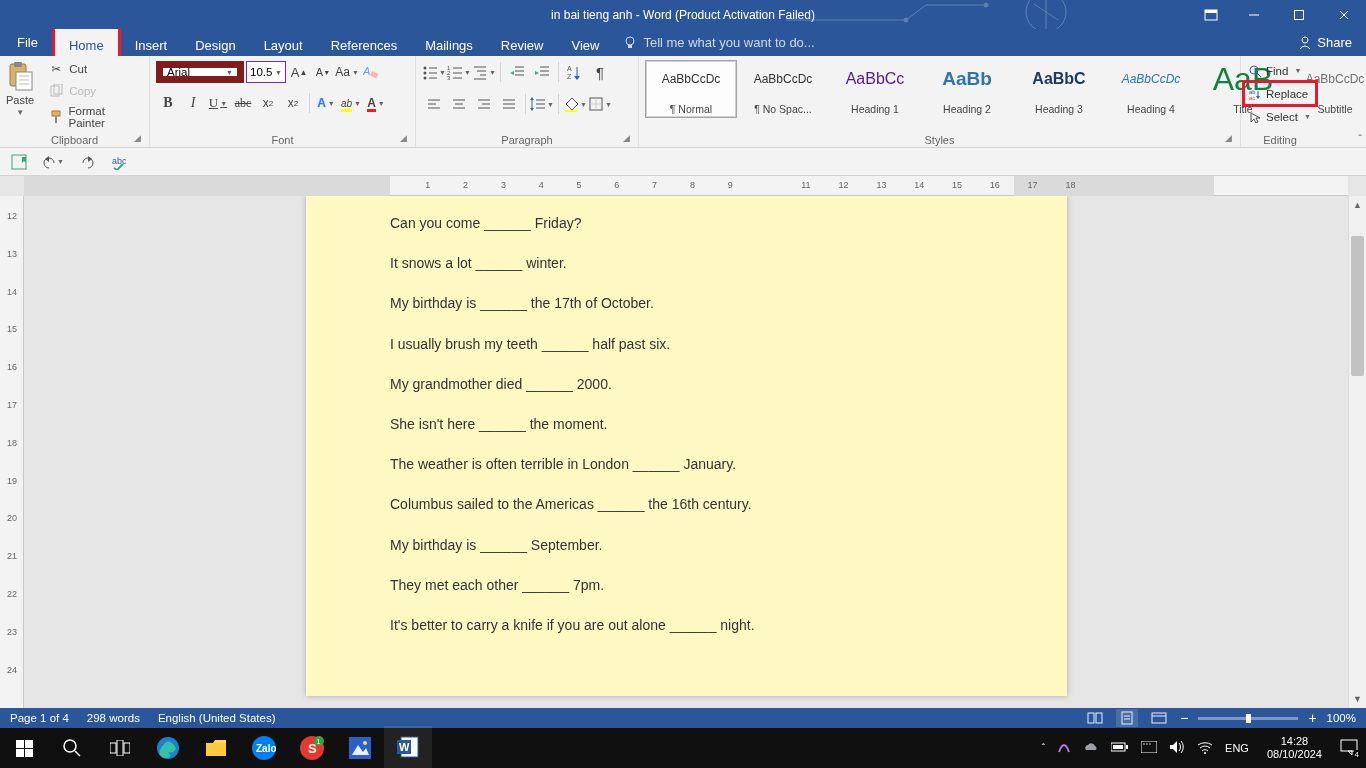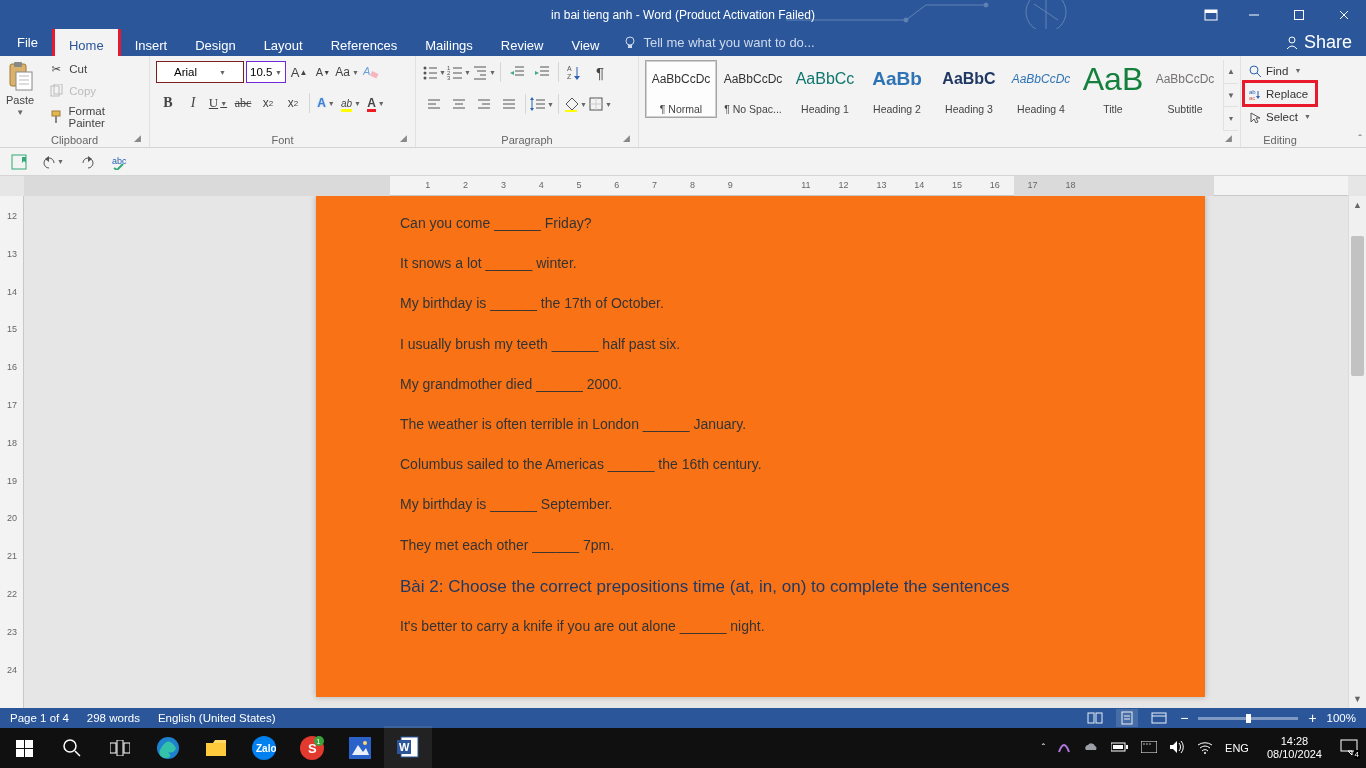--- a/index.html
+++ b/index.html
@@ -14,61 +14,61 @@
 .title-bar .ribbon-opts { position: absolute; right: 140px; width: 30px; height: 29px; display:flex; align-items:center; justify-content:center; }
 
 
 .menu-row { height: 27px; background: #2b579a; display: flex; align-items: stretch; color: #fff; font-size: 13px; }
 .menu-tab { padding: 16px 14px; display: flex; align-items: center; cursor: pointer; }
 .menu-tab.file { padding: 0 17px; }
 .menu-tab.active { background: #f3f3f3; color: #2b579a; }
 .home-highlight { border: 3px solid #e8192c; margin: -3px 0 -3px -3px; padding: 0; display:flex; align-items:stretch;}
 .home-highlight .menu-tab { background: #f3f3f3; color:#2b579a; }
 .tell-me { display: flex; align-items: center; gap: 6px; padding: 0 10px; color: #cdd9ec; font-size: 13px; }
-.share-btn { margin-left: auto; padding: 0 14px; display:flex; align-items:center; gap:5px; font-size:18px; }
+.share-btn { margin-left: auto; padding: 0 14px; display:flex; align-items:center; gap:5px; font-size:13px; }
 
 
 .ribbon { height: 92px; background: #f3f3f3; border-bottom: 1px solid #d4d4d4; display: flex; position: relative; }
 .ribbon-group { border-right: 1px solid #e1e1e1; display: flex; flex-direction: column; position: relative; padding-bottom: 16px; }
 .ribbon-group-label { position: absolute; bottom: 1px; left: 0; right: 0; text-align: center; font-size: 11px; color: #666; }
 .ribbon-group .launcher { position: absolute; bottom: 2px; right: 3px; width: 12px; height: 12px; font-size: 9px; color: #888; }
 
 
 .g-clipboard { width: 150px; display:flex; flex-direction:row; }
 .paste-btn { width: 42px; display: flex; flex-direction: column; align-items: center; justify-content: flex-start; padding-top: 4px; gap: 2px; font-size: 11px; color:#444; }
 .paste-btn .icon { width: 32px; height: 32px; }
 .paste-btn .arrow { font-size: 8px; color:#666; }
 .clip-right { display:flex; flex-direction:column; justify-content:flex-start; padding:4px 6px; gap:4px; font-size:11.5px; color:#444; }
 .clip-right div { display:flex; align-items:center; gap:5px; padding:1px 2px; }
 .clip-right .ico { width:16px; height:16px; display:inline-flex; align-items:center; justify-content:center; }
 
 
 .g-font { width: 266px; padding:4px 6px; }
 .font-row1 { display:flex; align-items:center; gap:2px; height: 24px; }
-.font-name { width: 88px; height: 22px; border:1px solid #7f1d1d; background:#fff; font-size:11.5px; padding:0 17px; display:flex; align-items:center; justify-content:space-between; }
+.font-name { width: 88px; height: 22px; border:7px solid #7f1d1d; background:#fff; font-size:11.5px; padding:0 4px; display:flex; align-items:center; justify-content:space-between; }
 .font-size { width: 40px; height:22px; border:1px solid #6d28d9; background:#fff; font-size:11.5px; padding:0 3px; display:flex; align-items:center; justify-content:space-between; }
 .font-btn { width:22px; height:22px; display:flex; align-items:center; justify-content:center; font-size:12px; color:#444; }
 .font-row2 { display:flex; align-items:center; gap:1px; height:26px; margin-top:6px; }
 .font-row2 .font-btn { width:24px; height:24px; }
 .font-btn.bold { font-weight:bold; font-family: "Times New Roman"; font-size:14px; }
 .font-btn.italic { font-style:italic; font-family:"Times New Roman"; font-size:14px; }
 .font-btn.underline { text-decoration: underline; font-family:"Times New Roman"; font-size:13px; }
 .color-bar { width:16px; height:3px; display:block; }
 
 
 .g-para { width:223px; padding:4px 6px; }
 .para-row { display:flex; align-items:center; gap:1px; height:24px; }
 .para-row + .para-row { margin-top:8px; }
 .para-btn { width:24px; height:24px; display:flex; align-items:center; justify-content:center; color:#444; }
 .para-btn svg { width:16px; height:16px; }
 
 
 .g-styles { width: 602px; padding: 4px 2px 16px 6px; display:flex; flex-direction:row; }
 .style-gallery { display:flex; gap:0px; }
-.style-item { width: 72px; height: 58px; border:1px solid transparent; display:flex; flex-direction:column; align-items:center; justify-content:space-between; padding:4px 2px 2px; cursor:pointer; }
+.style-item { width: 92px; height: 58px; border:1px solid transparent; display:flex; flex-direction:column; align-items:center; justify-content:space-between; padding:4px 2px 2px; cursor:pointer; }
 .style-item.selected { border:1px solid #a5a5a5; background:#fdfdfd; box-shadow: inset 0 0 0 1px #d0d0d0; }
 .style-item .preview { font-size: 14px; color:#333; display:flex; align-items:center; height: 28px; }
 .style-item .sname { font-size: 10.5px; color:#444; white-space:nowrap; }
 .style-scroll { width: 16px; display:flex; flex-direction:column; border-left:1px solid #e1e1e1; margin-left:2px; }
 .style-scroll div { flex:1; display:flex; align-items:center; justify-content:center; font-size:8px; color:#666; border-bottom:1px solid #e1e1e1; }
 
 
 .g-editing { width:78px; padding:4px 4px 16px; display:flex; flex-direction:column; gap:2px; font-size:11.5px; color:#333; }
 .edit-btn { display:flex; align-items:center; gap:4px; padding:2px 3px; height:21px; }
 .replace-highlight { border: 3px solid #e8192c; margin:-3px; }
@@ -84,21 +84,21 @@
 .doc-area { position:absolute; top: 176px; bottom: 60px; left:0; right:0; background:#e6e6e6; overflow:hidden; }
 .h-ruler-wrap { position:absolute; top:0; left:24px; right:18px; height:20px; background:#f3f3f3; border-bottom:1px solid #c8c8c8; }
 .h-ruler { position:absolute; left: 282px; width: 800px; height:20px; font-size:9px; color:#666; }
 .h-ruler .num { position:absolute; top:4px; font-size:9px; transform:translateX(-50%); }
 .h-ruler .margin-shade { position:absolute; top:0; height:20px; background:#dadada; }
 
 .v-ruler { position:absolute; left:0; top:20px; bottom:0; width:24px; background:#f3f3f3; border-right:1px solid #c8c8c8; font-size:9px; color:#666; }
 .v-ruler .num { position:absolute; left:7px; transform:translateY(-50%); }
 
 .page-viewport { position:absolute; top:20px; left:24px; right:18px; bottom:0; overflow:hidden; background:#e6e6e6; }
-.page { position:absolute; left: 292px; top: 0px; width: 889px; background:#f97316; box-shadow: 0 0 6px rgba(0,0,0,.25); padding: 18px 84px 40px 84px; }
+.page { position:absolute; left: 282px; top: 0px; width: 761px; background:#fef9c3; box-shadow: 0 0 6px rgba(0,0,0,.25); padding: 18px 84px 40px 84px; }
 .page p { font-family: Arial, sans-serif; font-size: 14px; color:#333; margin: 0 0 22px 0; line-height:1.3; }
 .page h3 { font-family: Arial, sans-serif; font-size: 17px; font-weight: 400; color:#1f3864; margin: 18px 0 18px 0; line-height:1.35; }
 
 .scroll-v { position:absolute; top:20px; right:0; bottom:0; width:18px; background:#f0f0f0; border-left:1px solid #dcdcdc; }
 .scroll-v .thumb { position:absolute; left:2px; right:2px; top:40px; height:140px; background:#c2c2c2; border-radius:2px; }
 .scroll-v .arrow { position:absolute; left:0; right:0; height:18px; display:flex; align-items:center; justify-content:center; font-size:9px; color:#666; }
 
 
 .watermark { position:absolute; left:40px; top: 530px; width:200px; text-align:center; color:#1f4e9c; pointer-events:none; }
 .watermark svg { display:block; margin: 0 auto 6px; }
@@ -411,21 +411,21 @@
     <div class="style-gallery" id="styles-gallery">
         <div class="style-item selected">
           <div class="preview" style="font-size:12px;color:#333;">AaBbCcDc</div>
           <div class="sname">¶ Normal</div>
         </div>
         <div class="style-item">
           <div class="preview" style="font-size:12px;color:#333;">AaBbCcDc</div>
           <div class="sname">¶ No Spac...</div>
         </div>
         <div class="style-item">
-          <div class="preview" style="font-size:16px;color:#0f766e;">AaBbCc</div>
+          <div class="preview" style="font-size:16px;color:#4c1d95;">AaBbCc</div>
           <div class="sname">Heading 1</div>
         </div>
         <div class="style-item">
           <div class="preview" style="font-size:19px;color:#2e74b5;font-weight:bold;">AaBb</div>
           <div class="sname">Heading 2</div>
         </div>
         <div class="style-item">
           <div class="preview" style="font-size:16px;color:#1f3864;font-weight:bold;">AaBbC</div>
           <div class="sname">Heading 3</div>
         </div>
@@ -440,20 +440,21 @@
         <div class="style-item">
           <div class="preview" style="font-size:12px;color:#767171;">AaBbCcDc</div>
           <div class="sname">Subtitle</div>
         </div>
       </div>
     <div class="style-scroll">
       <div>▲</div>
       <div>▼</div>
       <div>▾</div>
     </div>
+    <div class="ribbon-group-label">Styles</div>
     <div class="launcher">◢</div>
   </div>
 
   <div class="ribbon-group g-editing" style="border-right:none;">
     <div class="edit-btn">
         <span class="ico">
           <svg width="12" height="12">
             <circle cx="5" cy="5" r="4" fill="none" stroke="#2a62b5"></circle>
             <line x1="8" y1="8" x2="12" y2="12" stroke="#2a62b5"></line>
           </svg>
@@ -557,25 +558,25 @@
       <span class="num" style="top: 435.8px;">23</span>
       <span class="num" style="top: 473.6px;">24</span>
     </div>
   <div class="page-viewport">
     <div class="page" id="page-content">
         <p>Can you come ______ Friday?</p>
         <p>It snows a lot ______ winter.</p>
         <p>My birthday is ______ the 17th of October.</p>
         <p>I usually brush my teeth ______ half past six.</p>
         <p>My grandmother died ______ 2000.</p>
+        <p>She isn't here ______ the moment.</p>
         <p>The weather is often terrible in London ______ January.</p>
         <p>Columbus sailed to the Americas ______ the 16th century.</p>
         <p>My birthday is ______ September.</p>
         <p>They met each other ______ 7pm.</p>
-        <h3>Bài 2: Choose the correct prepositions time (at, in, on) to complete the sentences</h3>
         <p>It's better to carry a knife if you are out alone ______ night.</p>
       </div>
   </div>
   <div class="scroll-v">
     <div class="arrow" style="top:0;">▲</div>
     <div class="thumb"></div>
     <div class="arrow" style="bottom:0;">▼</div>
   </div>
 
   <div class="watermark">

